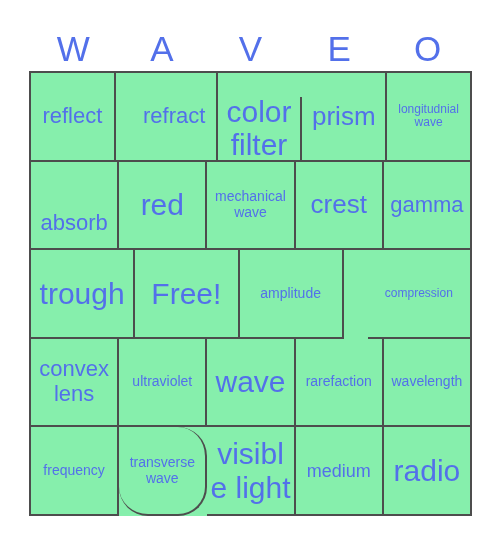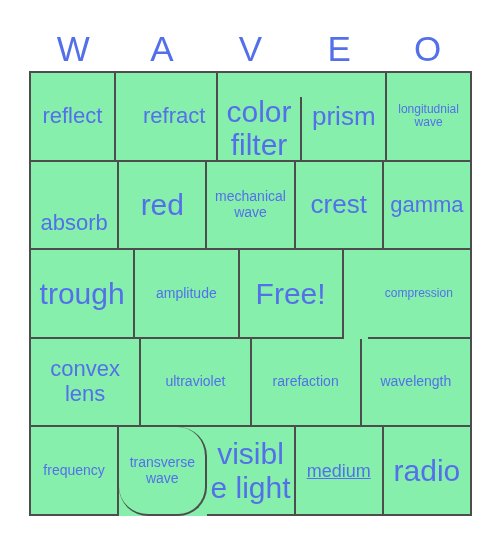--- a/index.html
+++ b/index.html
@@ -144,57 +144,60 @@
         </div>
       <div class="cell sz-l" style="color: rgb(83, 112, 234); border-right-color: rgb(77, 77, 77); border-bottom-color: rgb(77, 77, 77);">
           <span class="cell-text" style="color: rgb(83, 112, 234); text-align: center;">gamma</span>
         </div>
     </div>
 
     <div class="grid-row">
       <div class="cell sz-xxl" style="color: rgb(83, 112, 234); border-right-color: rgb(77, 77, 77); border-bottom-color: rgb(77, 77, 77);">
           <span class="cell-text" style="color: rgb(83, 112, 234);">trough</span>
         </div>
-      <div class="cell sz-s" style="color: rgb(83, 112, 234); border-right-color: rgb(77, 77, 77); border-bottom-color: rgb(77, 77, 77);">
-          <span class="cell-text" style="color: rgb(83, 112, 234);">amplitude</span>
-        </div>
       <div class="cell free sz-xxl" style="color: rgb(83, 112, 234); border-right-color: rgb(77, 77, 77); border-bottom-color: rgb(77, 77, 77);">
           <span class="cell-text" style="color: rgb(83, 112, 234);">Free!</span>
         </div>
+      <div class="cell sz-s" style="color: rgb(83, 112, 234); border-right-color: rgb(77, 77, 77); border-bottom-color: rgb(77, 77, 77);">
+          <span class="cell-text" style="color: rgb(83, 112, 234);">amplitude</span>
+        </div>
       <div class="cell sz-xs" style="color: rgb(83, 112, 234); border-right-color: rgb(77, 77, 77); border-bottom-color: rgb(77, 77, 77); margin-left: 24px;">
           <span class="cell-text" style="color: rgb(83, 112, 234);">compression</span>
         </div>
     </div>
 
     <div class="grid-row">
       <div class="cell sz-l" style="color: rgb(83, 112, 234); border-right-color: rgb(77, 77, 77); border-bottom-color: rgb(77, 77, 77);">
           <span class="cell-text" style="color: rgb(83, 112, 234);">convex lens</span>
         </div>
       <div class="cell sz-s" style="color: rgb(83, 112, 234); border-right-color: rgb(77, 77, 77); border-bottom-color: rgb(77, 77, 77);">
           <span class="cell-text" style="color: rgb(83, 112, 234);">ultraviolet</span>
         </div>
+      <div class="cell sz-xxl" style="color: rgb(83, 112, 234); border-right-color: rgb(77, 77, 77); border-bottom-color: rgb(77, 77, 77);">
+          <span class="cell-text" style="color: rgb(83, 112, 234);">wave</span>
+        </div>
       <div class="cell sz-s" style="color: rgb(83, 112, 234); border-right-color: rgb(77, 77, 77); border-bottom-color: rgb(77, 77, 77);">
           <span class="cell-text" style="color: rgb(83, 112, 234);">rarefaction</span>
         </div>
       <div class="cell sz-s" style="color: rgb(83, 112, 234); border-right-color: rgb(77, 77, 77); border-bottom-color: rgb(77, 77, 77);">
           <span class="cell-text" style="color: rgb(83, 112, 234);">wavelength</span>
         </div>
     </div>
 
     <div class="grid-row">
       <div class="cell sz-s" style="color: rgb(83, 112, 234); border-right-color: rgb(77, 77, 77); border-bottom-color: rgb(77, 77, 77);">
           <span class="cell-text" style="color: rgb(83, 112, 234);">frequency</span>
         </div>
       <div class="cell sz-s" style="color: rgb(83, 112, 234); border-right-color: rgb(77, 77, 77); border-bottom-color: rgb(77, 77, 77); border-radius: 29px;">
           <span class="cell-text" style="color: rgb(83, 112, 234);">transverse wave</span>
         </div>
       <div class="cell sz-xxl" style="color: rgb(83, 112, 234); border-right-color: rgb(77, 77, 77); border-bottom-color: rgb(77, 77, 77);">
           <span class="cell-text" style="color: rgb(83, 112, 234);">visible light</span>
         </div>
-      <div class="cell sz-m" style="color: rgb(83, 112, 234); border-right-color: rgb(77, 77, 77); border-bottom-color: rgb(77, 77, 77); text-decoration: underline;">
+      <div class="cell sz-m" style="color: rgb(83, 112, 234); border-right-color: rgb(77, 77, 77); border-bottom-color: rgb(77, 77, 77);">
           <span class="cell-text" style="color: rgb(83, 112, 234);">medium</span>
         </div>
       <div class="cell sz-xxl" style="color: rgb(83, 112, 234); border-right-color: rgb(77, 77, 77); border-bottom-color: rgb(77, 77, 77);">
           <span class="cell-text" style="color: rgb(83, 112, 234);">radio</span>
         </div>
     </div>
 
   </div>
 </div>
 

